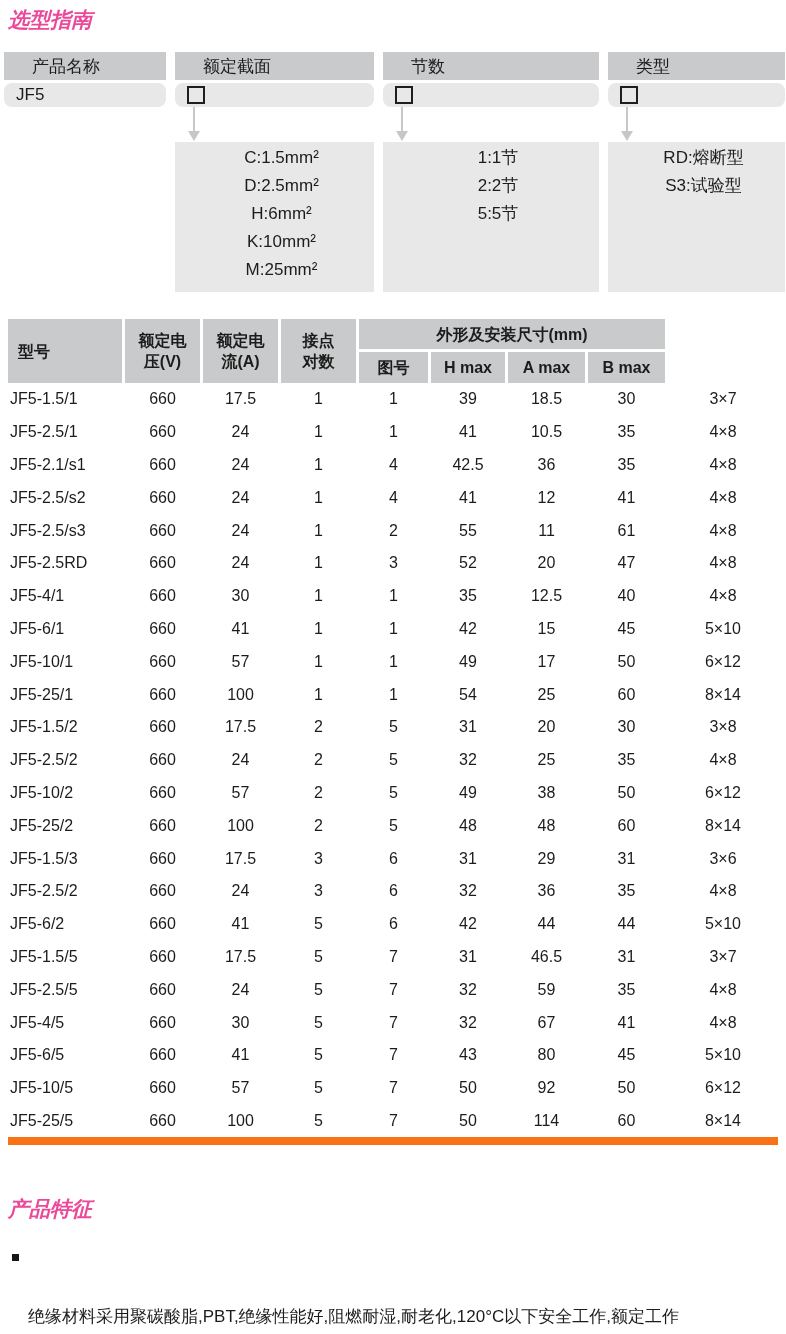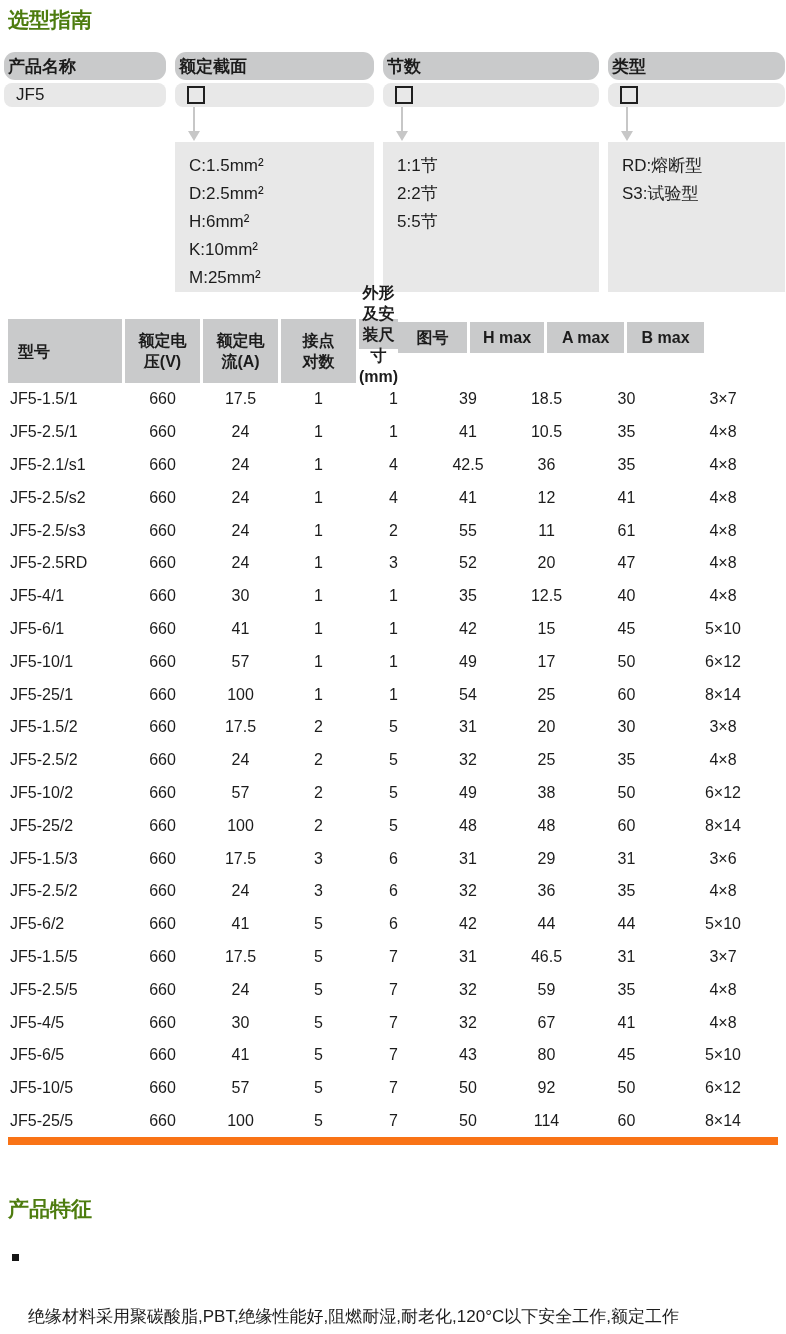--- a/index.html
+++ b/index.html
@@ -1,46 +1,46 @@
 <!DOCTYPE html>
 <html><head>
 <meta charset="utf-8">
 <style>
   html,body{margin:0;padding:0;background:#ffffff;}
   body{font-family:"Liberation Sans","DejaVu Sans",sans-serif;color:#1c1c1c;}
   .page{position:relative;width:786px;height:1334px;background:#ffffff;overflow:hidden;}
 
   
-  .red-title{position:absolute;left:8px;margin:0;font-size:21px;font-weight:bold;color:#4d7c0f;line-height:26px;}
+  .red-title{position:absolute;left:8px;margin:0;font-size:21px;font-weight:bold;color:#ec4899;line-height:26px;font-style:italic;}
   #sel-title{top:7px;}
 
   
   .selector{position:absolute;left:4px;top:52px;display:flex;gap:9px;}
   .sel-col{display:flex;flex-direction:column;}
   .sel-col.w1{width:162px}.sel-col.w2{width:199px}.sel-col.w3{width:216px}.sel-col.w4{width:177px}
-  .sel-head{height:28px;background:#c9cacb;display:flex;align-items:center;padding-left:4px;
-            font-size:17px;font-weight:bold;box-sizing:border-box;border-radius:11px;}
+  .sel-head{height:28px;background:#c9cacb;display:flex;align-items:center;padding-left:28px;
+            font-size:17px;font-weight:normal;box-sizing:border-box;}
   .sel-val{margin-top:3px;height:24px;background:#e8e8e8;display:flex;align-items:center;
            padding-left:12px;font-size:17px;box-sizing:border-box;border-radius:8px;}
   .checkbox{width:14px;height:14px;border:2px solid #1f1f1f;background:transparent;display:inline-block;}
   .conn{position:relative;height:35px;}
   .conn-line{position:absolute;left:18px;top:0;width:2px;height:26px;background:#c7c7c7;}
   .conn-arrow{position:absolute;left:13px;top:24px;width:0;height:0;
               border-left:6px solid transparent;border-right:6px solid transparent;border-top:10px solid #c7c7c7;}
-  .opt-box{height:150px;background:#e8e8e8;box-sizing:border-box;padding:10px 0 0 14px;
-           font-size:17px;line-height:28px;white-space:pre-line;overflow:hidden;}
+  .opt-box{height:150px;background:#e8e8e8;box-sizing:border-box;padding:2px 0 0 14px;
+           font-size:17px;line-height:28px;white-space:pre-line;overflow:hidden;text-align:center;}
 
   
   .ptable{position:absolute;left:8px;top:319px;width:770px;}
   .thead{display:flex;gap:3px;}
   .hc{background:#c9cacb;display:flex;flex-direction:column;justify-content:center;align-items:center;
       text-align:center;font-size:16px;font-weight:bold;line-height:21px;white-space:pre-line;
       box-sizing:border-box;height:64px;}
   .hc-left{align-items:flex-start;padding-left:10px;}
-  .dims{display:flex;flex-direction:row;width:306px;}
+  .dims{display:flex;flex-direction:column;width:306px;}
   .dims-top{height:30px;width:306px;}
   .dims-sub{display:flex;gap:3px;margin-top:3px;}
   .dims-sub .hc{height:31px;}
   .c-model{width:114px}.c-v{width:75px}.c-cur{width:75px}.c-pairs{width:75px}
   .c-fig{width:69px}.c-h{width:74px}.c-a{width:77px}.c-b{width:77px}.c-s{width:110px}
   .tbody{border-bottom:8px solid #f97316;}
   .trow{display:flex;gap:3px;height:32.8px;align-items:center;font-size:16px;}
   .tcell{text-align:center;box-sizing:border-box;}
   .tcell.c-model{text-align:left;padding-left:2px;}
 

